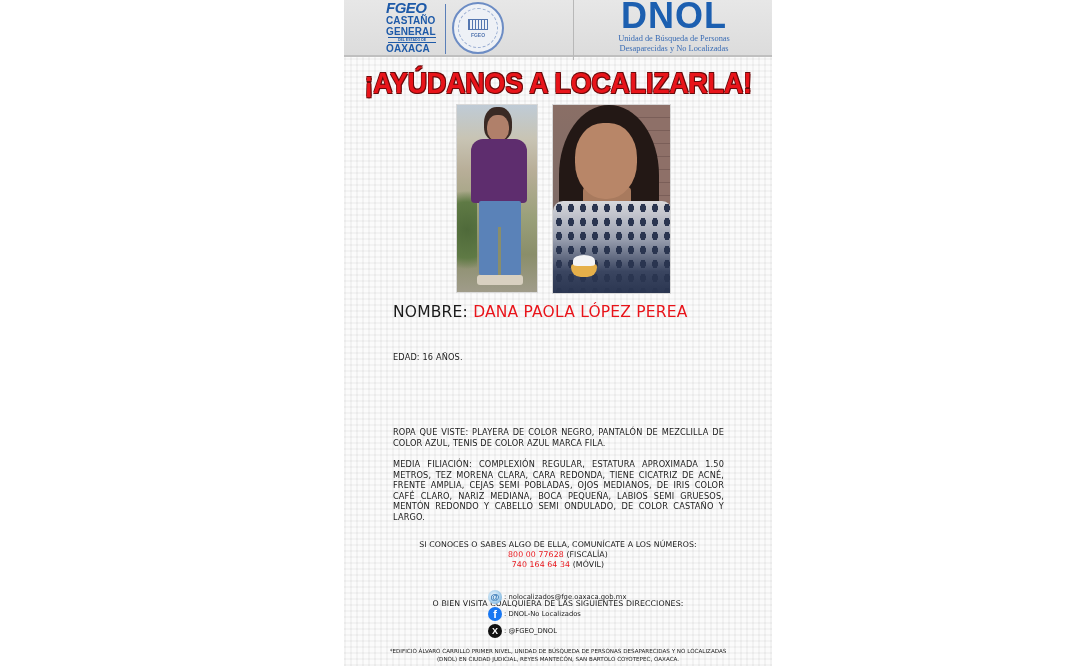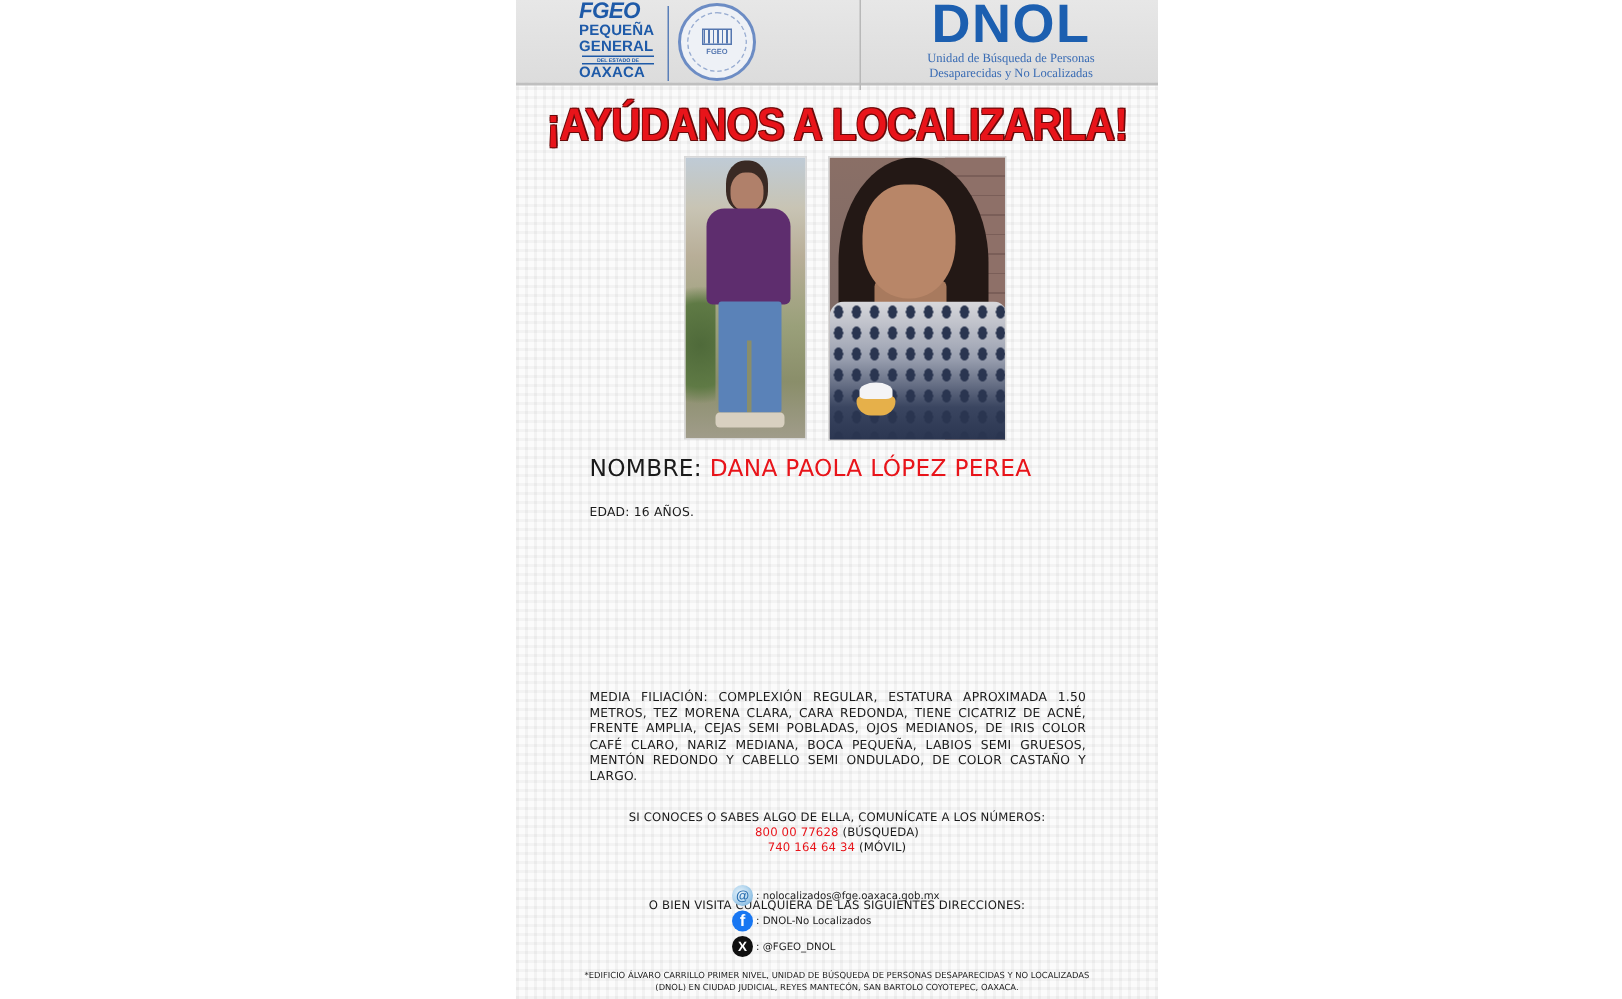--- a/index.html
+++ b/index.html
@@ -102,21 +102,21 @@
       position: absolute; left: 49px; top: 303px; width: 340px; font-size: 15.5px; letter-spacing: 0.2px;
       font-family: "DejaVu Sans", sans-serif;
     }
     .name-label { color: #1a1a1a; }
     .name-value { color: #e8141a; }
     .body-text {
       position: absolute; left: 49px; width: 331px; font-size: 8.2px; line-height: 10.6px; color: #1a1a1a;
       text-align: justify; text-align-last: left; letter-spacing: 0.15px;
       font-family: "DejaVu Sans", sans-serif;
     }
-    .t-edad { top: 336px; }
+    .t-edad { top: 352px; }
     .t-vista { top: 353px; }
     .t-sena { top: 385px; }
     .t-ropa { top: 427px; }
     .t-media { top: 459px; }
     .centered {
       position: absolute; left: 0; width: 428px; text-align: center; font-size: 7.8px; line-height: 10px;
       color: #1a1a1a; font-family: "DejaVu Sans", sans-serif; letter-spacing: 0.1px;
     }
     .red { color: #e8141a; }
     .t-colab { top: 522px; }
@@ -144,21 +144,21 @@
     }
   </style>
 </head>
 <body>
 
 <div class="poster">
 
   <div class="header">
     <div class="fgeo-logo">
       <div class="fgeo-mark">FGEO</div>
-      <div class="fgeo-line">PEQUEÑA</div>
+      <div class="fgeo-line">CASTAÑO</div>
       <div class="fgeo-line">GENERAL</div>
       <div class="fgeo-small">DEL ESTADO DE</div>
       <div class="fgeo-line">OAXACA</div>
     </div>
     <div class="fgeo-vline"></div>
     <div class="seal">
       <div class="seal-inner">
         <div class="seal-building"></div>
         <div class="seal-text">FGEO</div>
       </div>
@@ -194,25 +194,26 @@
       <div class="p2-cupcake-top"></div>
     </div>
   </div>
 
   <div class="name-line">
     <span class="name-label">NOMBRE:</span>
     <span class="name-value">DANA PAOLA LÓPEZ PEREA</span>
   </div>
 
   <div class="body-text t-edad">EDAD: 16 AÑOS.</div>
+  <div class="body-text t-ropa">ROPA QUE VISTE: PLAYERA DE COLOR NEGRO, PANTALÓN DE MEZCLILLA DE COLOR AZUL, TENIS DE COLOR AZUL MARCA FILA.</div>
   <div class="body-text t-media">MEDIA FILIACIÓN: COMPLEXIÓN REGULAR, ESTATURA APROXIMADA 1.50 METROS, TEZ MORENA CLARA, CARA REDONDA, TIENE CICATRIZ DE ACNÉ, FRENTE AMPLIA, CEJAS SEMI POBLADAS, OJOS MEDIANOS, DE IRIS COLOR CAFÉ CLARO, NARIZ MEDIANA, BOCA PEQUEÑA, LABIOS SEMI GRUESOS, MENTÓN REDONDO Y CABELLO SEMI ONDULADO, DE COLOR CASTAÑO Y LARGO.</div>
 
   <div class="centered t-conoces">SI CONOCES O SABES ALGO DE ELLA, COMUNÍCATE A LOS NÚMEROS:</div>
   <div class="centered t-phone1">
-    <span class="red">800 00 77628</span><span> (BÚSQUEDA)</span>
+    <span class="red">800 00 77628</span><span> (FISCALÍA)</span>
   </div>
   <div class="centered t-phone2">
     <span class="red">740 164 64 34</span><span> (MÓVIL)</span>
   </div>
   <div class="centered t-visita">O BIEN VISITA CUALQUIERA DE LAS SIGUIENTES DIRECCIONES:</div>
 
   <div class="social s-mail">
     <span class="social-icon ic-mail">@</span>
     <span>: nolocalizados@fge.oaxaca.gob.mx</span>
   </div>

